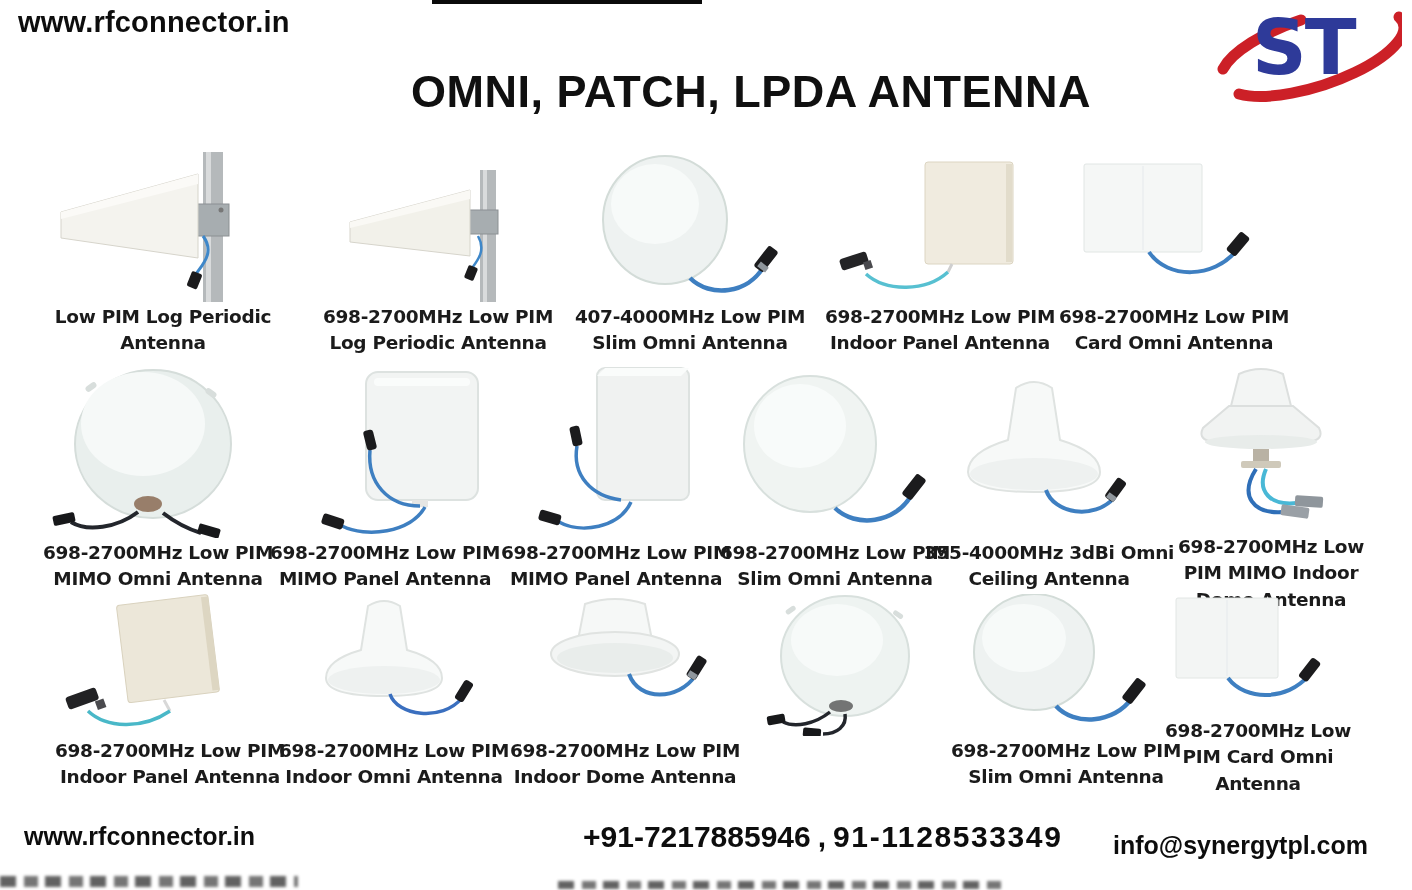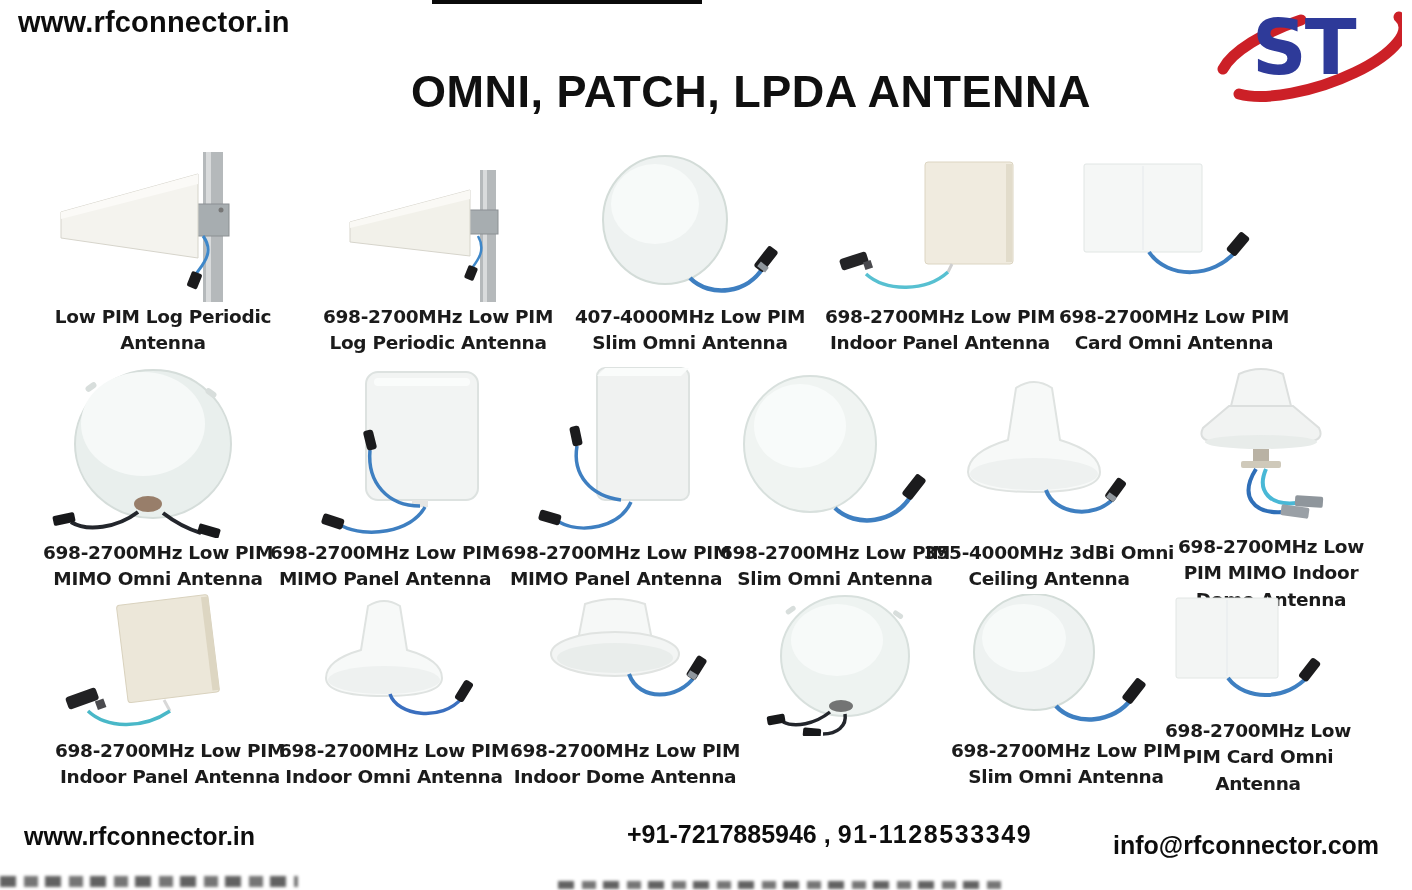--- a/index.html
+++ b/index.html
@@ -36,21 +36,21 @@
   .r2c1{left:38px;width:240px;} .r2c2{left:265px;width:240px;} .r2c3{left:496px;width:240px;}
   .r2c4{left:715px;width:240px;} .r2c5{left:929px;width:240px;} .r2c6{left:1151px;width:240px;}
   .r2c6 .imgbox{height:166px;}
   
   .r3 { top:594px; } .r3 .imgbox { height:142px; }
   .r3c1{left:50px;width:240px;} .r3c2{left:274px;width:240px;} .r3c3{left:505px;width:240px;}
   .r3c4{left:735px;width:240px;} .r3c5{left:946px;width:240px;} .r3c6{left:1138px;width:240px;}
   .r3c6 .imgbox{height:122px;}
 
   .footer-site  { position:absolute; left:24px;  top:822px; font-size:25px; font-weight:700; color:#0d0d0d; }
-  .footer-phone { position:absolute; left:583px; top:820px; font-size:25px; font-weight:700; color:#0d0d0d;margin-left:44px; }
+  .footer-phone { position:absolute; left:583px; top:820px; font-size:30px; font-weight:700; color:#0d0d0d; }
   .footer-phone .sep { margin:0 7px; }
   .footer-phone .ph2 { font-weight:800; letter-spacing:1.6px; }
   .footer-email { position:absolute; left:1113px; top:831px; font-size:25px; font-weight:700; color:#0d0d0d; }
 
   .cut-strip {
     position:absolute; height:11px; opacity:.8; filter:blur(1.5px);
     background:repeating-linear-gradient(90deg,#3c3c3c 0 16px,#ffffff 16px 24px,#555 24px 38px,#ffffff 38px 45px);
   }
   .cut-a { left:0;   top:876px; width:298px; }
   .cut-b { left:558px; top:881px; width:450px; height:8px; }
@@ -325,16 +325,16 @@
   </div>
   <div class="caption">698-2700MHz Low
 PIM Card Omni
 Antenna</div>
 </div>
 
 <div class="footer-site">www.rfconnector.in</div>
 <div class="footer-phone">
   <span>+91-7217885946</span><span class="sep">,</span><span class="ph2">91-1128533349</span>
 </div>
-<div class="footer-email">info@rfconnector.com</div>
+<div class="footer-email">info@synergytpl.com</div>
 
 <div class="cut-strip cut-a"></div>
 <div class="cut-strip cut-b"></div>
 
 </body></html>

